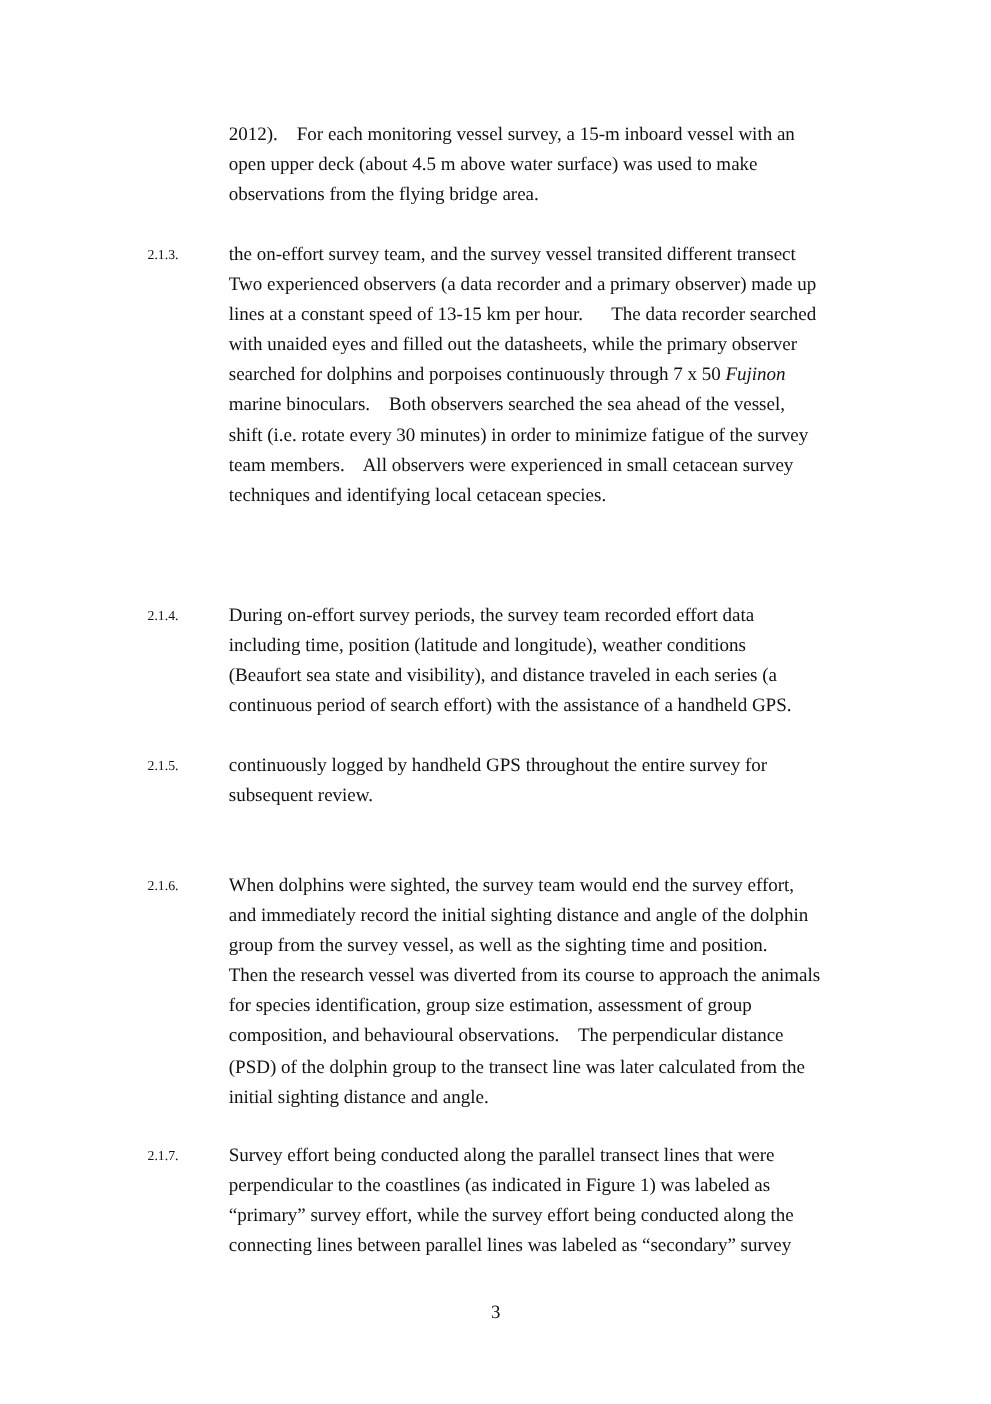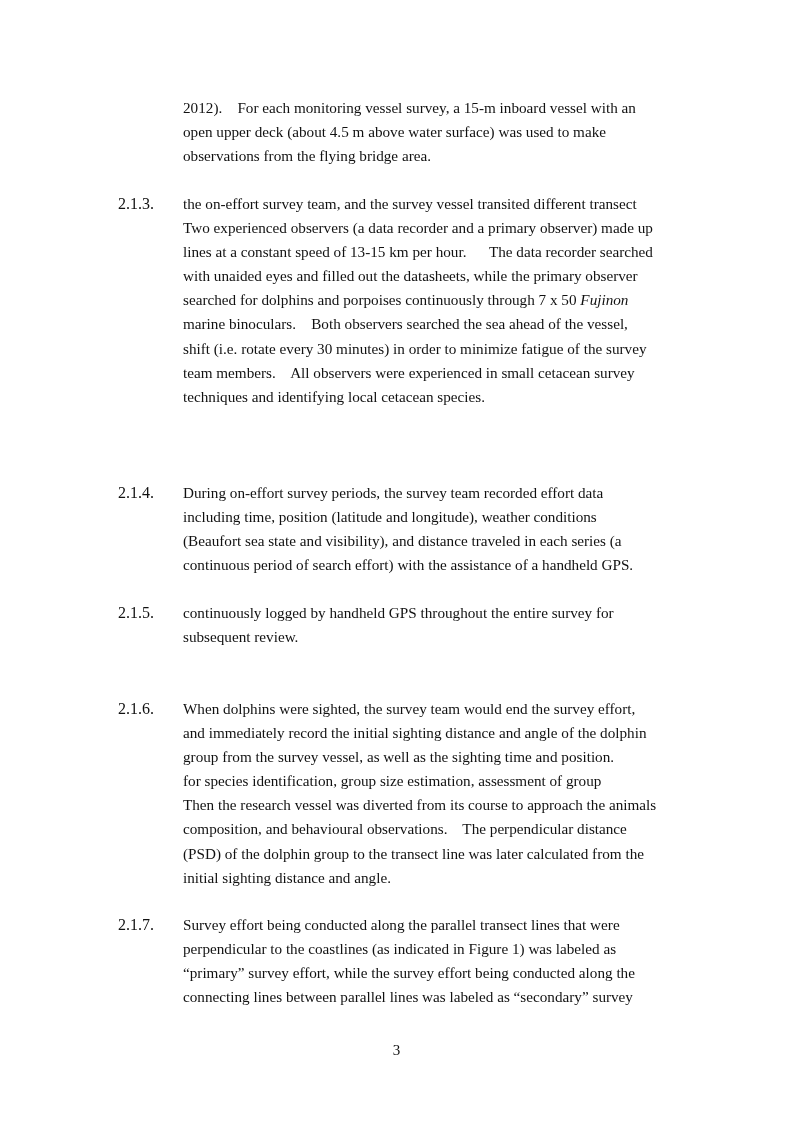--- a/index.html
+++ b/index.html
@@ -4,21 +4,21 @@
   <style>
     html, body { margin: 0; padding: 0; background: #ffffff; }
     body {
       width: 793px; height: 1123px; position: relative; overflow: hidden;
       font-family: "Liberation Serif", "DejaVu Serif", serif;
       color: #111111;
     }
     .page { position: absolute; left: 0; top: 0; width: 793px; height: 898px; }
     .block { position: absolute; left: 0; width: 793px; }
     .num {
-      position: absolute; left: 118px; font-size: 16px; line-height: 24px;
+      position: absolute; left: 118px; font-size: 11px; line-height: 24px;
       white-space: nowrap;
     }
     .lines { position: absolute; left: 183px; }
     .line {
       display: block; font-size: 15.2px; line-height: 24.1px; white-space: pre;
     }
     .line i { font-style: italic; }
     .page-number {
       position: absolute; top: 1040px; left: 0; width: 793px; text-align: center;
       font-size: 15px; line-height: 20px;
@@ -69,22 +69,22 @@
       <span class="line">subsequent review.</span>
     </div>
   </div>
 
   <div class="block" style="top:697px;">
     <span class="num">2.1.6.</span>
     <div class="lines">
       <span class="line">When dolphins were sighted, the survey team would end the survey effort,</span>
       <span class="line">and immediately record the initial sighting distance and angle of the dolphin</span>
       <span class="line">group from the survey vessel, as well as the sighting time and position.</span>
+      <span class="line">Then the research vessel was diverted from its course to approach the animals</span>
       <span class="line">for species identification, group size estimation, assessment of group</span>
-      <span class="line">Then the research vessel was diverted from its course to approach the animals</span>
       <span class="line">composition, and behavioural observations.    The perpendicular distance</span>
       <span class="line">(PSD) of the dolphin group to the transect line was later calculated from the</span>
       <span class="line">initial sighting distance and angle.</span>
     </div>
   </div>
 
   <div class="block" style="top:913px;">
     <span class="num">2.1.7.</span>
     <div class="lines">
       <span class="line">Survey effort being conducted along the parallel transect lines that were</span>

